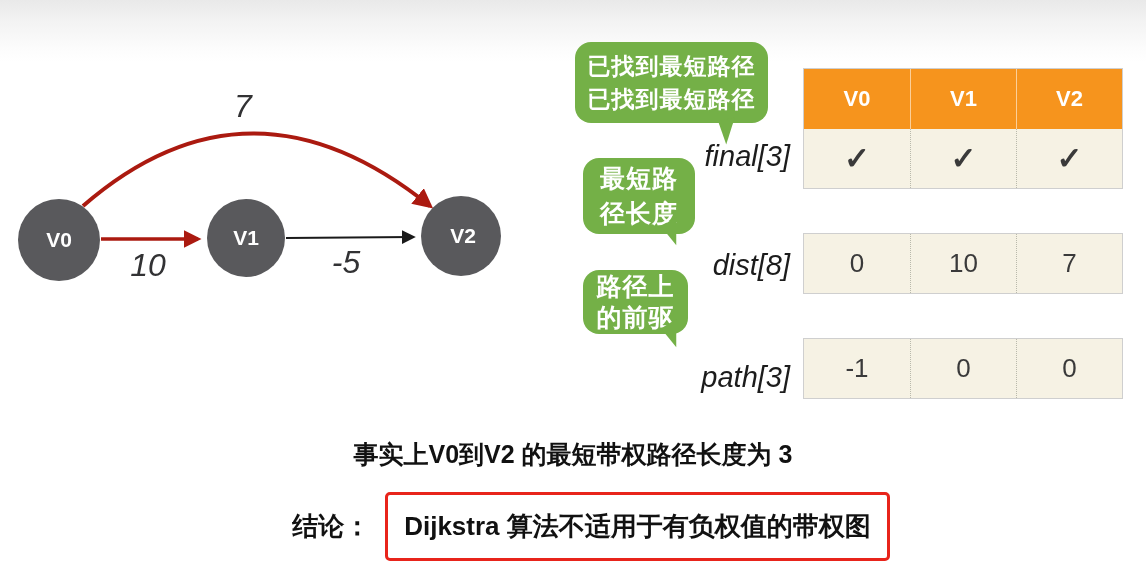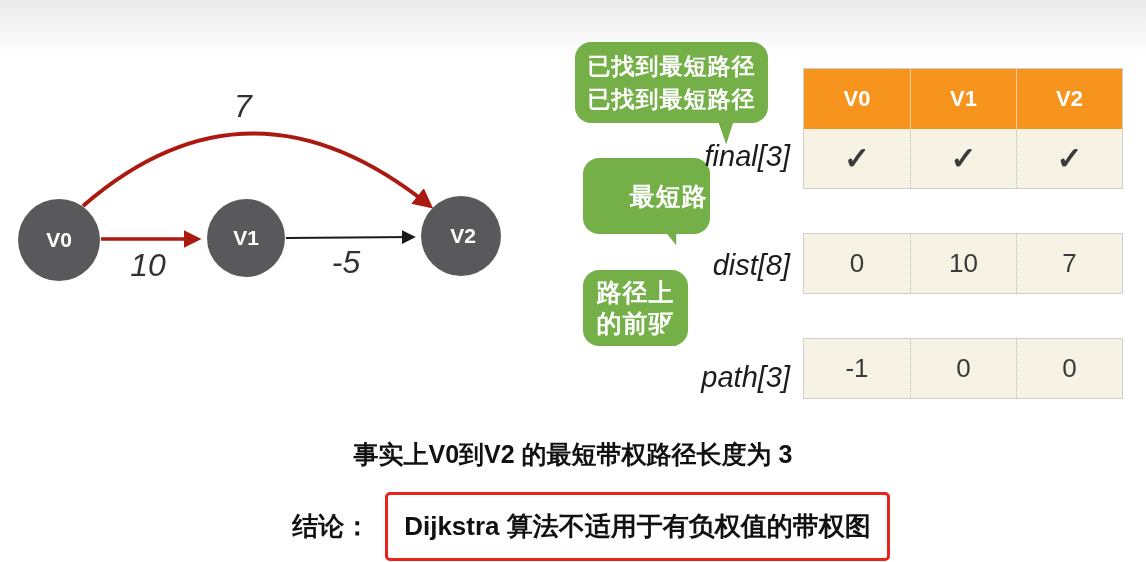--- a/index.html
+++ b/index.html
@@ -13,22 +13,22 @@
   .node-circle{fill:#59595c;}
   .node-label{fill:#ffffff;font-weight:bold;font-size:21px;text-anchor:middle;}
   .edge-label{fill:#323234;font-size:32px;font-style:italic;text-anchor:middle;}
   
   .bubble{
     position:absolute;background:#74b047;color:#fff;border-radius:16px;
     display:flex;flex-direction:column;justify-content:center;align-items:center;
     font-weight:bold;letter-spacing:1px;
   }
   .bubble-large{left:575px;top:42px;width:193px;height:81px;font-size:23px;line-height:33px;}
-  .bubble-mid{left:583px;top:158px;width:83px;height:76px;font-size:25px;line-height:35px;padding-left:44px;}
-  .bubble-small{left:583px;top:270px;width:105px;height:76px;font-size:25px;line-height:31px;}
+  .bubble-mid{left:583px;top:158px;width:112px;height:76px;font-size:25px;line-height:35px;}
+  .bubble-small{left:583px;top:270px;width:105px;height:64px;font-size:25px;line-height:31px;}
   .tail{position:absolute;width:0;height:0;}
   .tail-1{left:720px;top:119px;border-top:25px solid #74b047;border-left:4px solid transparent;border-right:13px solid transparent;transform:rotate(-10deg);}
   .tail-2{left:666px;top:220px;border-top:24px solid #74b047;border-left:3px solid transparent;border-right:15px solid transparent;transform:rotate(-32deg);}
   .tail-3{left:666px;top:322px;border-top:24px solid #74b047;border-left:3px solid transparent;border-right:15px solid transparent;transform:rotate(-32deg);}
   
   .array-label{
     position:absolute;width:160px;text-align:right;right:auto;left:630px;
     font-style:italic;font-size:29px;color:#1c1c1c;
   }
   .label-final{top:140px;}
@@ -108,20 +108,21 @@
   </svg>
 
   <div class="bubble bubble-large">
     <span>已找到最短路径</span>
     <span>已找到最短路径</span>
   </div>
   <div class="tail tail-1"></div>
 
   <div class="bubble bubble-mid">
     <span>最短路</span>
+    <span>径长度</span>
   </div>
   <div class="tail tail-2"></div>
 
   <div class="bubble bubble-small">
     <span>路径上</span>
     <span>的前驱</span>
   </div>
   <div class="tail tail-3"></div>
 
   <div class="array-label label-final">final[3]</div>

